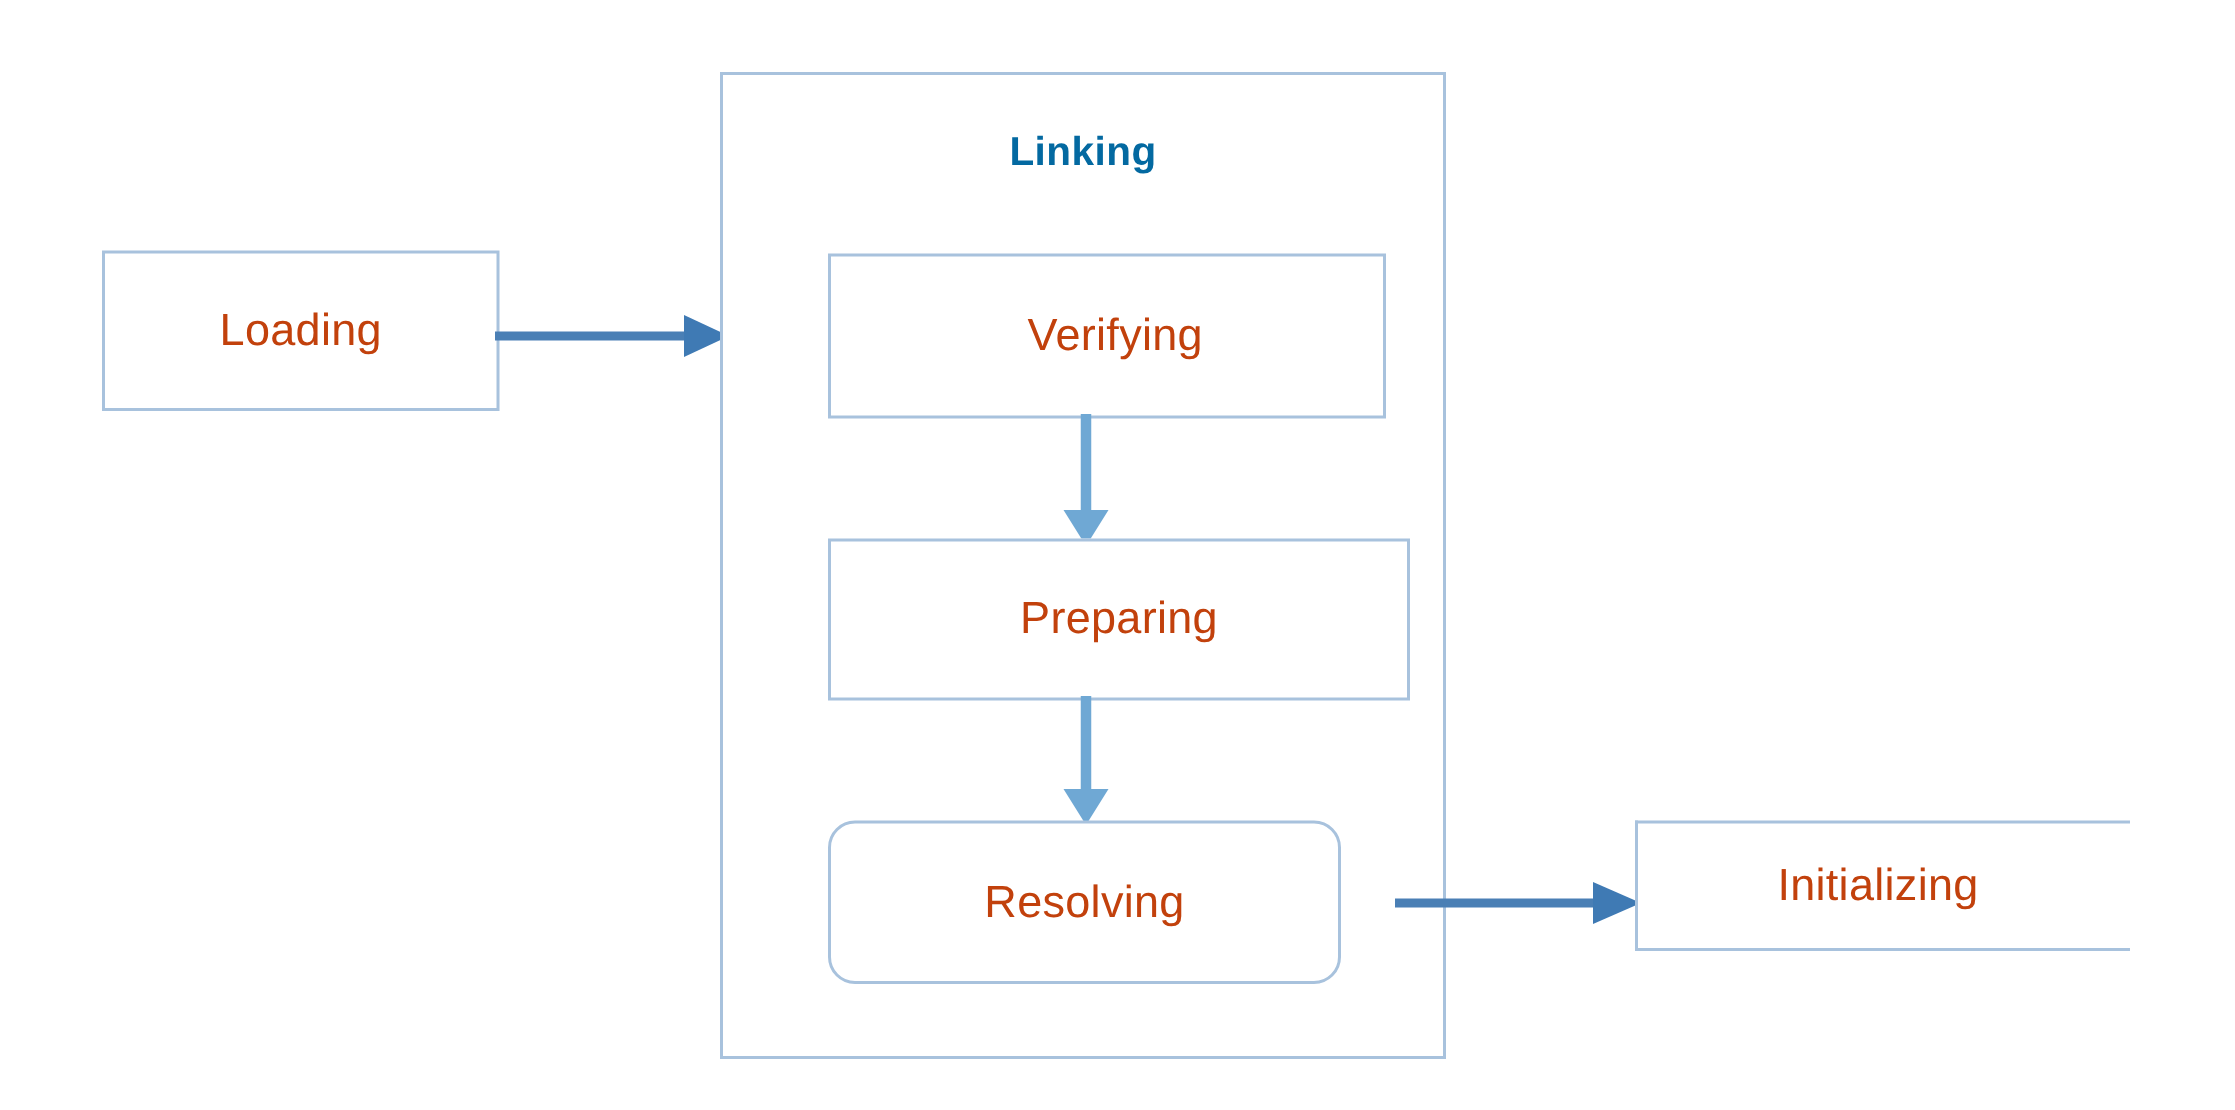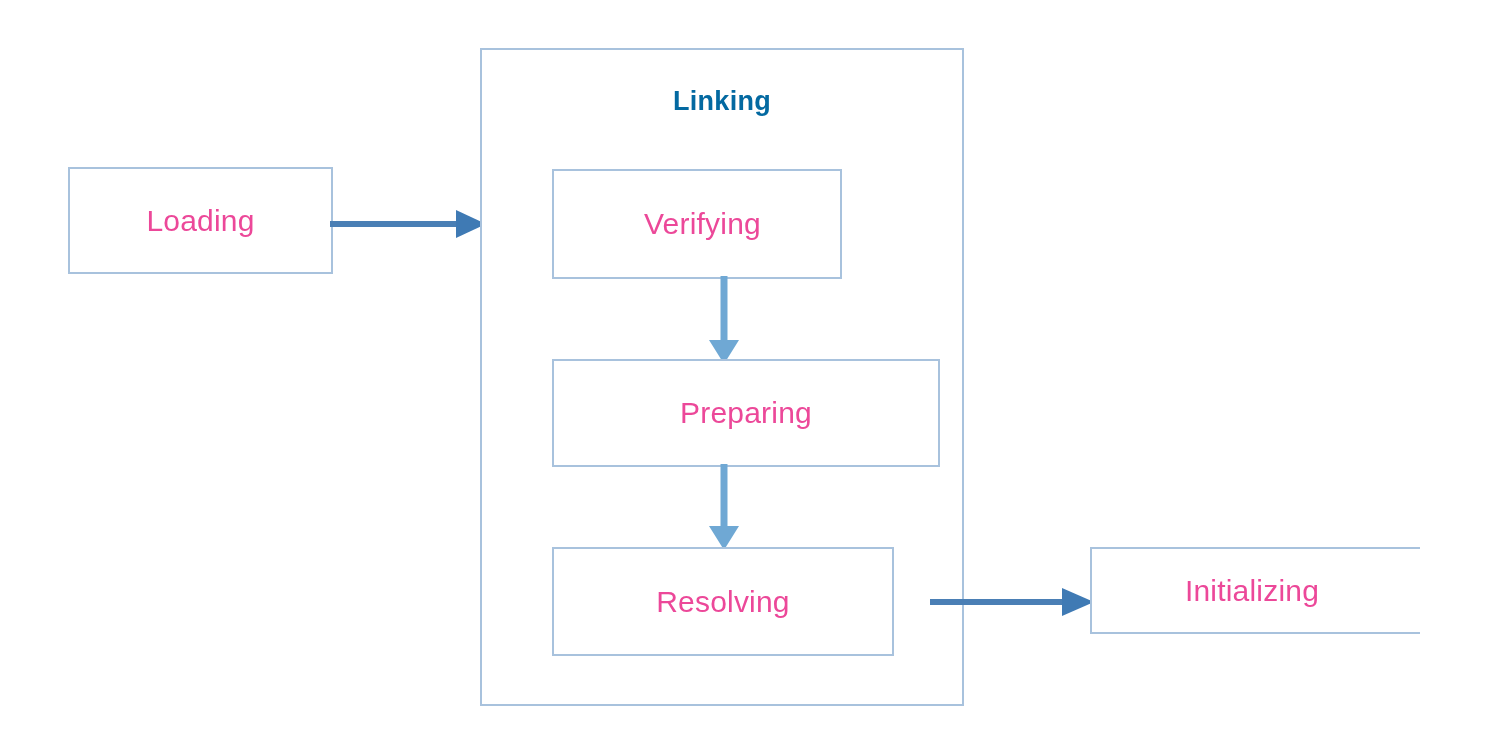--- a/index.html
+++ b/index.html
@@ -29,21 +29,21 @@
     display: flex;
     align-items: center;
     justify-content: center;
     color: #1a1a1a;
     letter-spacing: 0.2px;
   }
 
   .node-label {
     font-size: 30px;
     font-weight: 400;
-    color: #ec4899;
+    color: #c2410c;
     line-height: 1;
     white-space: nowrap;
   }
 
   
   #node-loading {
     left: 68px;
     top: 167px;
     width: 265px;
     height: 107px;
@@ -70,35 +70,36 @@
     font-size: 27px;
     font-weight: bold;
     color: #0369a1;
     letter-spacing: 0.3px;
   }
 
   
   #node-verifying {
     left: 552px;
     top: 169px;
-    width: 290px;
+    width: 372px;
     height: 110px;
     padding-left: 11px;
   }
   #node-preparing {
     left: 552px;
     top: 359px;
     width: 388px;
     height: 108px;
   }
   #node-resolving {
     left: 552px;
     top: 547px;
     width: 342px;
     height: 109px;
+    border-radius: 18px;
   }
 
   
   #node-initializing {
     left: 1090px;
     top: 547px;
     width: 330px;
     height: 87px;
     border-right: none;
     justify-content: center;

